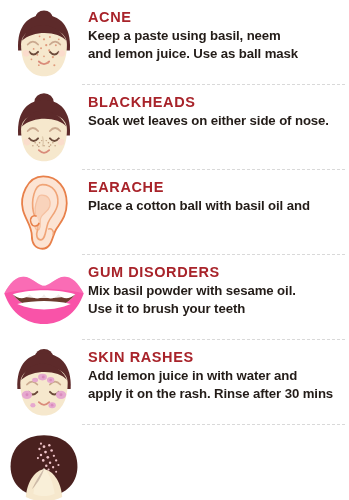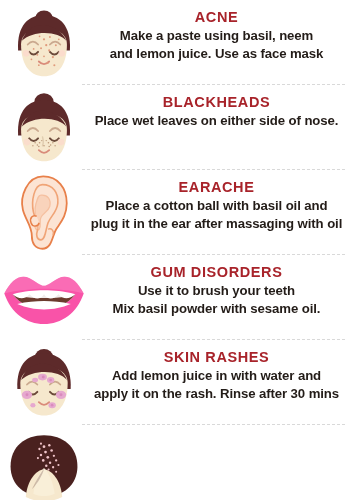--- a/index.html
+++ b/index.html
@@ -34,21 +34,20 @@
     height: 85px;
     display: flex;
     align-items: center;
     justify-content: center;
     box-sizing: border-box;
   }
   .text-cell {
     flex: 1;
     padding-top: 8px;
     padding-right: 4px;
-    text-align: center;
     box-sizing: border-box;
   }
   .remedy-title {
     color: #a8232a;
     font-size: 14.5px;
     font-weight: bold;
     letter-spacing: 0.6px;
     line-height: 18px;
     margin: 0 0 1px 0;
     white-space: nowrap;
@@ -114,22 +113,22 @@
               <circle cx="64" cy="80" r="1.4"></circle>
             <circle cx="33" cy="72" r="1.2"></circle>
               <circle cx="70" cy="45" r="1.2"></circle>
           </g>
         </svg>
       </span>
     </div>
     <div class="text-cell">
       <div class="remedy-title">ACNE</div>
       <div class="remedy-desc">
-        <span>Make a paste using basil, neem</span>
-        <span>and lemon juice. Use as face mask</span>
+        <span>Keep a paste using basil, neem</span>
+        <span>and lemon juice. Use as ball mask</span>
       </div>
     </div>
     <div class="divider"></div>
   </div>
 
   <div class="remedy-row row-2">
     <div class="icon-cell">
       <span>
         <svg class="icon-svg" width="74" height="74" viewBox="0 0 100 100">
           <ellipse cx="50" cy="15" rx="13" ry="12" fill="#5d2a2a"></ellipse>
@@ -158,21 +157,21 @@
             <circle cx="53" cy="67" r="0.9"></circle>
               <circle cx="35" cy="74" r="0.9"></circle>
             <circle cx="65" cy="74" r="0.9"></circle>
           </g>
         </svg>
       </span>
     </div>
     <div class="text-cell">
       <div class="remedy-title">BLACKHEADS</div>
       <div class="remedy-desc">
-        <span>Place wet leaves on either side of nose.</span>
+        <span>Soak wet leaves on either side of nose.</span>
       </div>
     </div>
     <div class="divider"></div>
   </div>
 
   <div class="remedy-row row-3">
     <div class="icon-cell">
       <span>
         <svg class="icon-svg" width="62" height="78" viewBox="0 0 70 96">
           <path d="M34 3 C52 3 63 17 63 36 C63 52 55 60 50 68 C45 76 45 92 33 92 C24 92 20 85 20 76 C20 64 12 56 9 44 C5 28 14 3 34 3 Z" fill="#fce4d4" stroke="#e8804a" stroke-width="2.2" stroke-linejoin="round"></path>
@@ -180,21 +179,20 @@
           <path d="M31 26 C40 25 44 32 42 40 C40 47 33 48 31 54 C29 59 32 64 29 68 C26 71 22 66 24 60 C26 52 22 46 25 37 C27 30 28 26 31 26 Z" fill="#f7c6a8" opacity="0.55" stroke="#f0a477" stroke-width="1.6"></path>
           <path d="M26 52 C21 50 17 54 19 60 C21 66 28 65 29 60" fill="#fce4d4" stroke="#e8804a" stroke-width="1.8"></path>
           <path d="M40 68 C44 66 48 70 46 75" fill="none" stroke="#f0a477" stroke-width="1.6"></path>
         </svg>
       </span>
     </div>
     <div class="text-cell">
       <div class="remedy-title">EARACHE</div>
       <div class="remedy-desc">
         <span>Place a cotton ball with basil oil and</span>
-        <span>plug it in the ear after massaging with oil</span>
       </div>
     </div>
     <div class="divider"></div>
   </div>
 
   <div class="remedy-row row-4">
     <div class="icon-cell">
       <span>
         <svg class="icon-svg" width="84" height="58" viewBox="0 0 110 72">
           <path d="M3 30 C12 12 24 4 36 10 C44 14 50 20 55 20 C60 20 66 14 74 10 C86 4 98 12 107 30
@@ -205,22 +203,22 @@
           <path d="M14 31 C22 38 30 38 36 31 C42 38 50 39 55 31 C60 39 68 38 74 31 C80 38 88 38 96 31
                    C86 44 72 50 55 50 C38 50 24 44 14 31 Z" fill="#6b3b2e"></path>
           <path d="M18 33 C28 31 42 30 55 30 C68 30 82 31 92 33 C92 33 80 36 55 36 C30 36 18 33 18 33 Z" fill="#ffffff" opacity="0.9"></path>
           <path d="M20 44 C32 41 44 40 55 40 C66 40 78 41 90 44 C78 49 68 51 55 51 C42 51 32 49 20 44 Z" fill="#ffffff"></path>
         </svg>
       </span>
     </div>
     <div class="text-cell">
       <div class="remedy-title">GUM DISORDERS</div>
       <div class="remedy-desc">
+        <span>Mix basil powder with sesame oil.</span>
         <span>Use it to brush your teeth</span>
-        <span>Mix basil powder with sesame oil.</span>
       </div>
     </div>
     <div class="divider"></div>
   </div>
 
   <div class="remedy-row row-5">
     <div class="icon-cell">
       <span>
         <svg class="icon-svg" width="74" height="74" viewBox="0 0 100 100">
           <ellipse cx="50" cy="14" rx="12" ry="10" fill="#5d2a2a"></ellipse>

